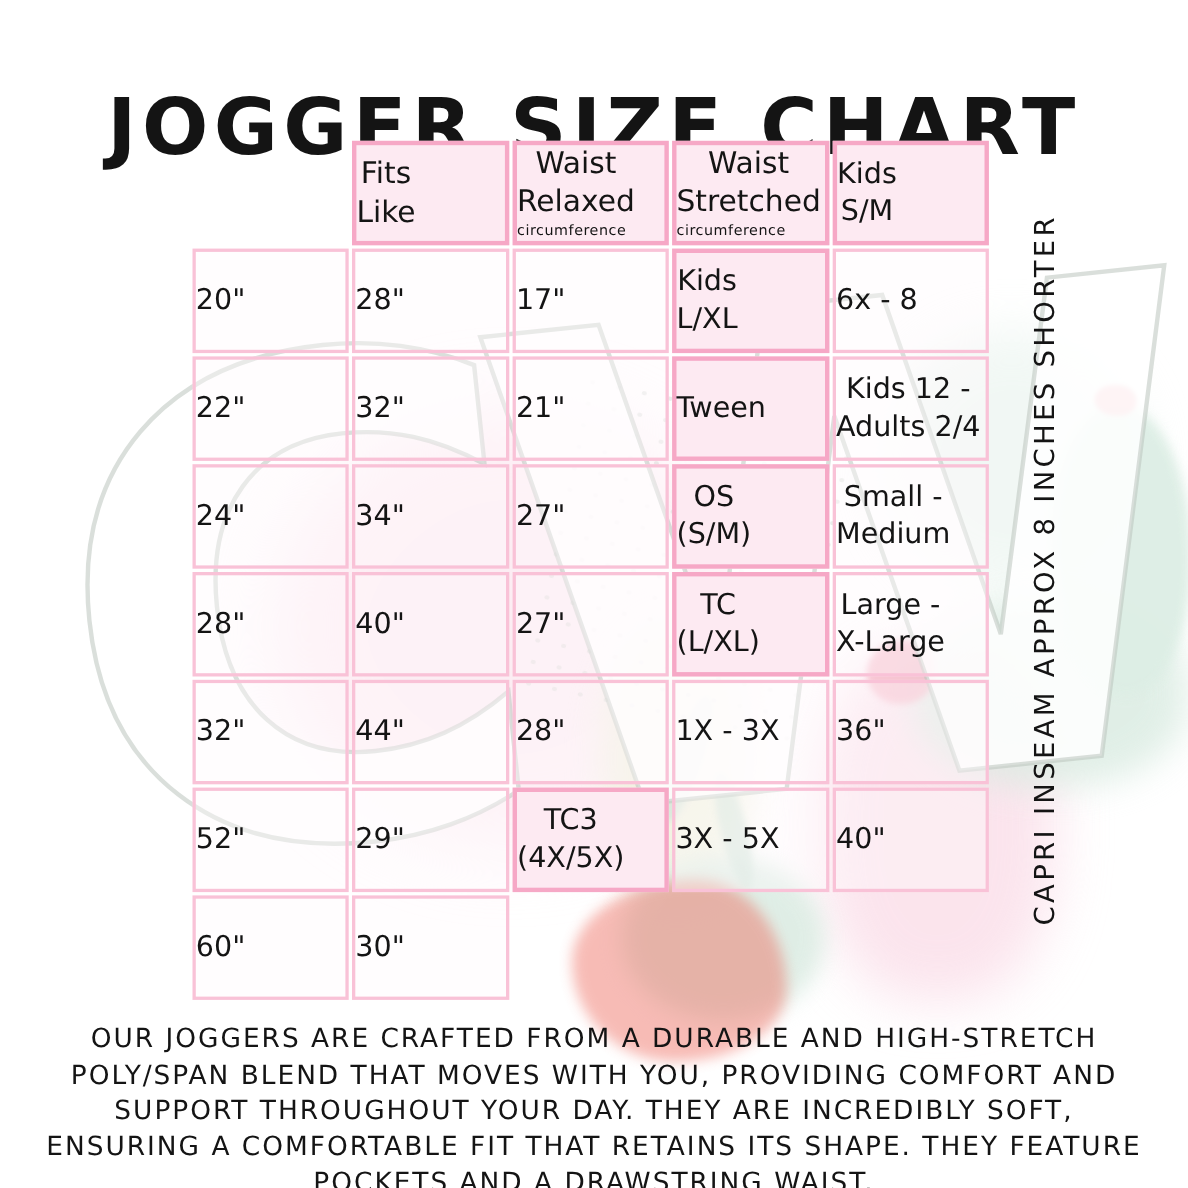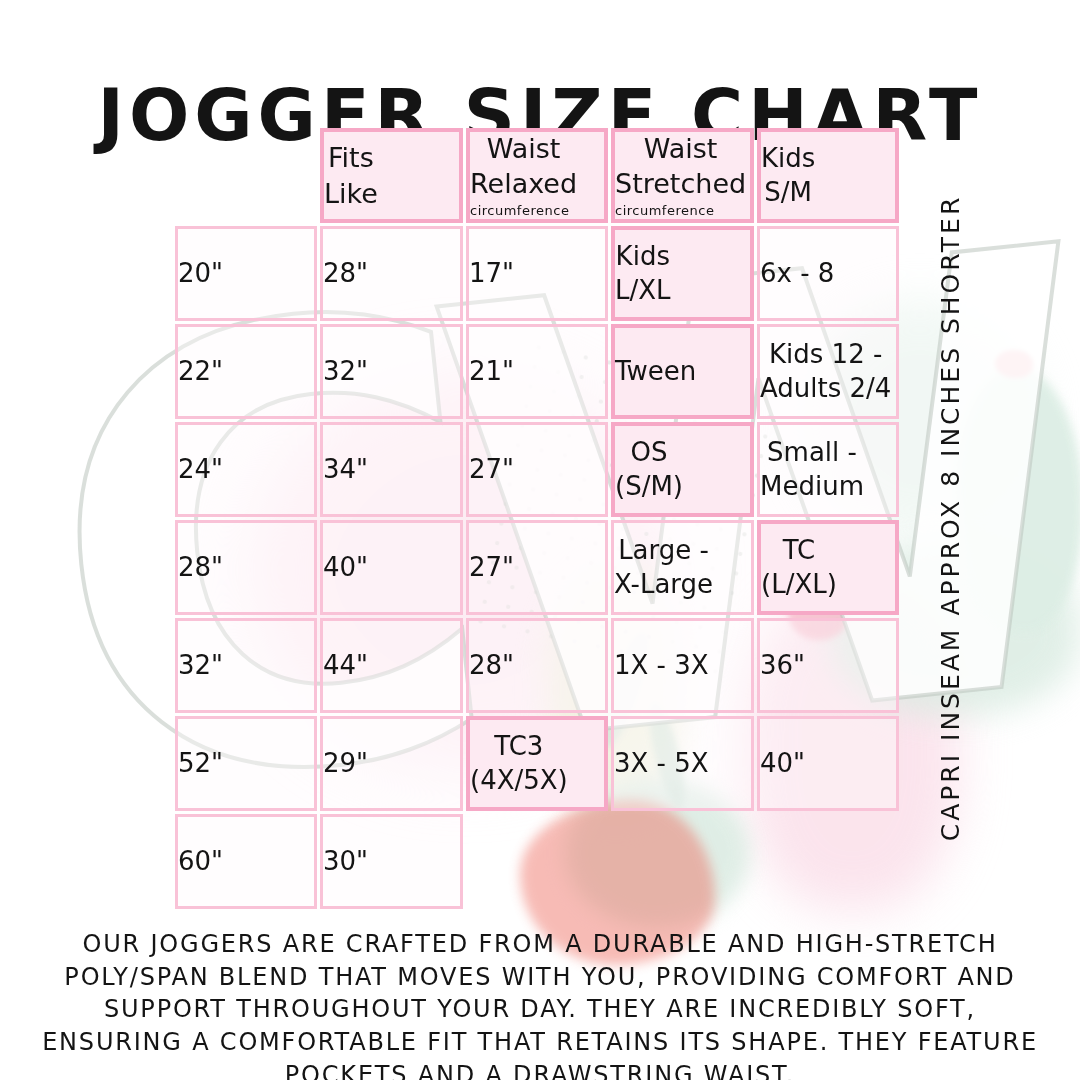--- a/index.html
+++ b/index.html
@@ -134,24 +134,24 @@
     <div class="cell data">27"</div>
 
     <div class="cell rlabel">OS
 (S/M)</div>
     <div class="cell data">Small -
 Medium</div>
     <div class="cell data">28"</div>
     <div class="cell data">40"</div>
     <div class="cell data">27"</div>
 
+    <div class="cell rlabel">TC
+(L/XL)</div>
     <div class="cell data">Large -
 X-Large</div>
-    <div class="cell rlabel">TC
-(L/XL)</div>
     <div class="cell data">32"</div>
     <div class="cell data">44"</div>
     <div class="cell data">28"</div>
 
     <div class="cell data">1X - 3X</div>
     <div class="cell data">36"</div>
     <div class="cell data">52"</div>
     <div class="cell data">29"</div>
 
     <div class="cell rlabel">TC3

